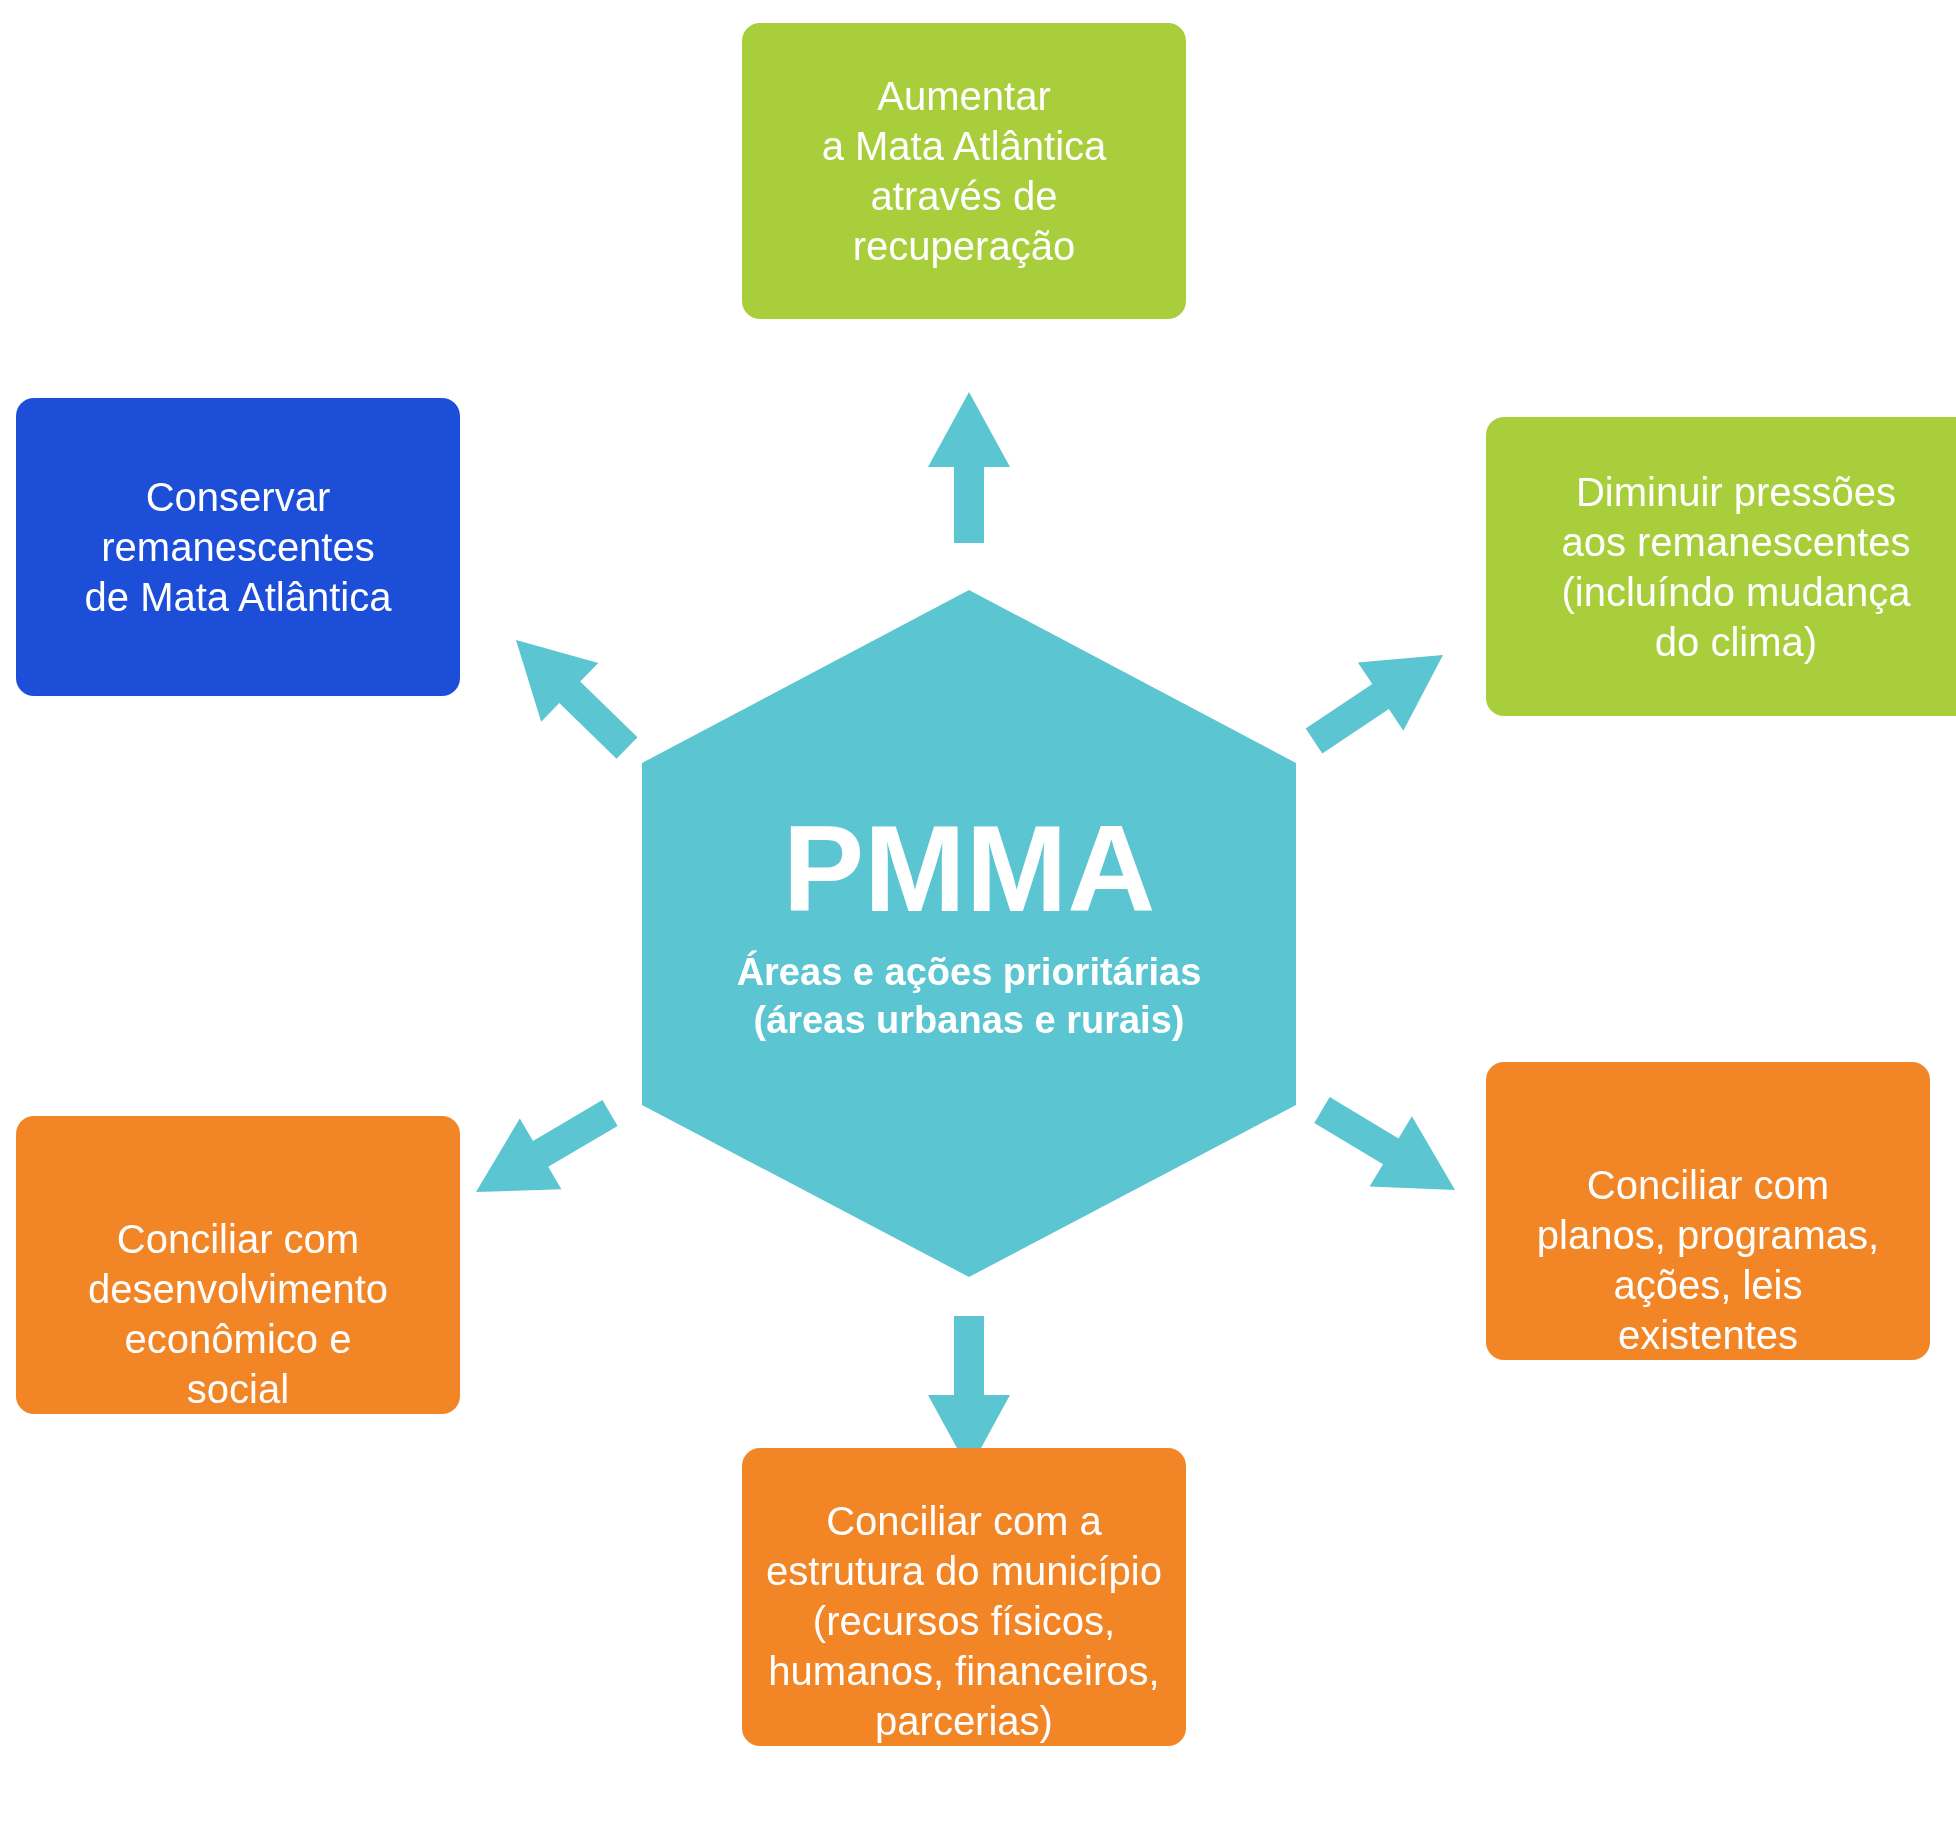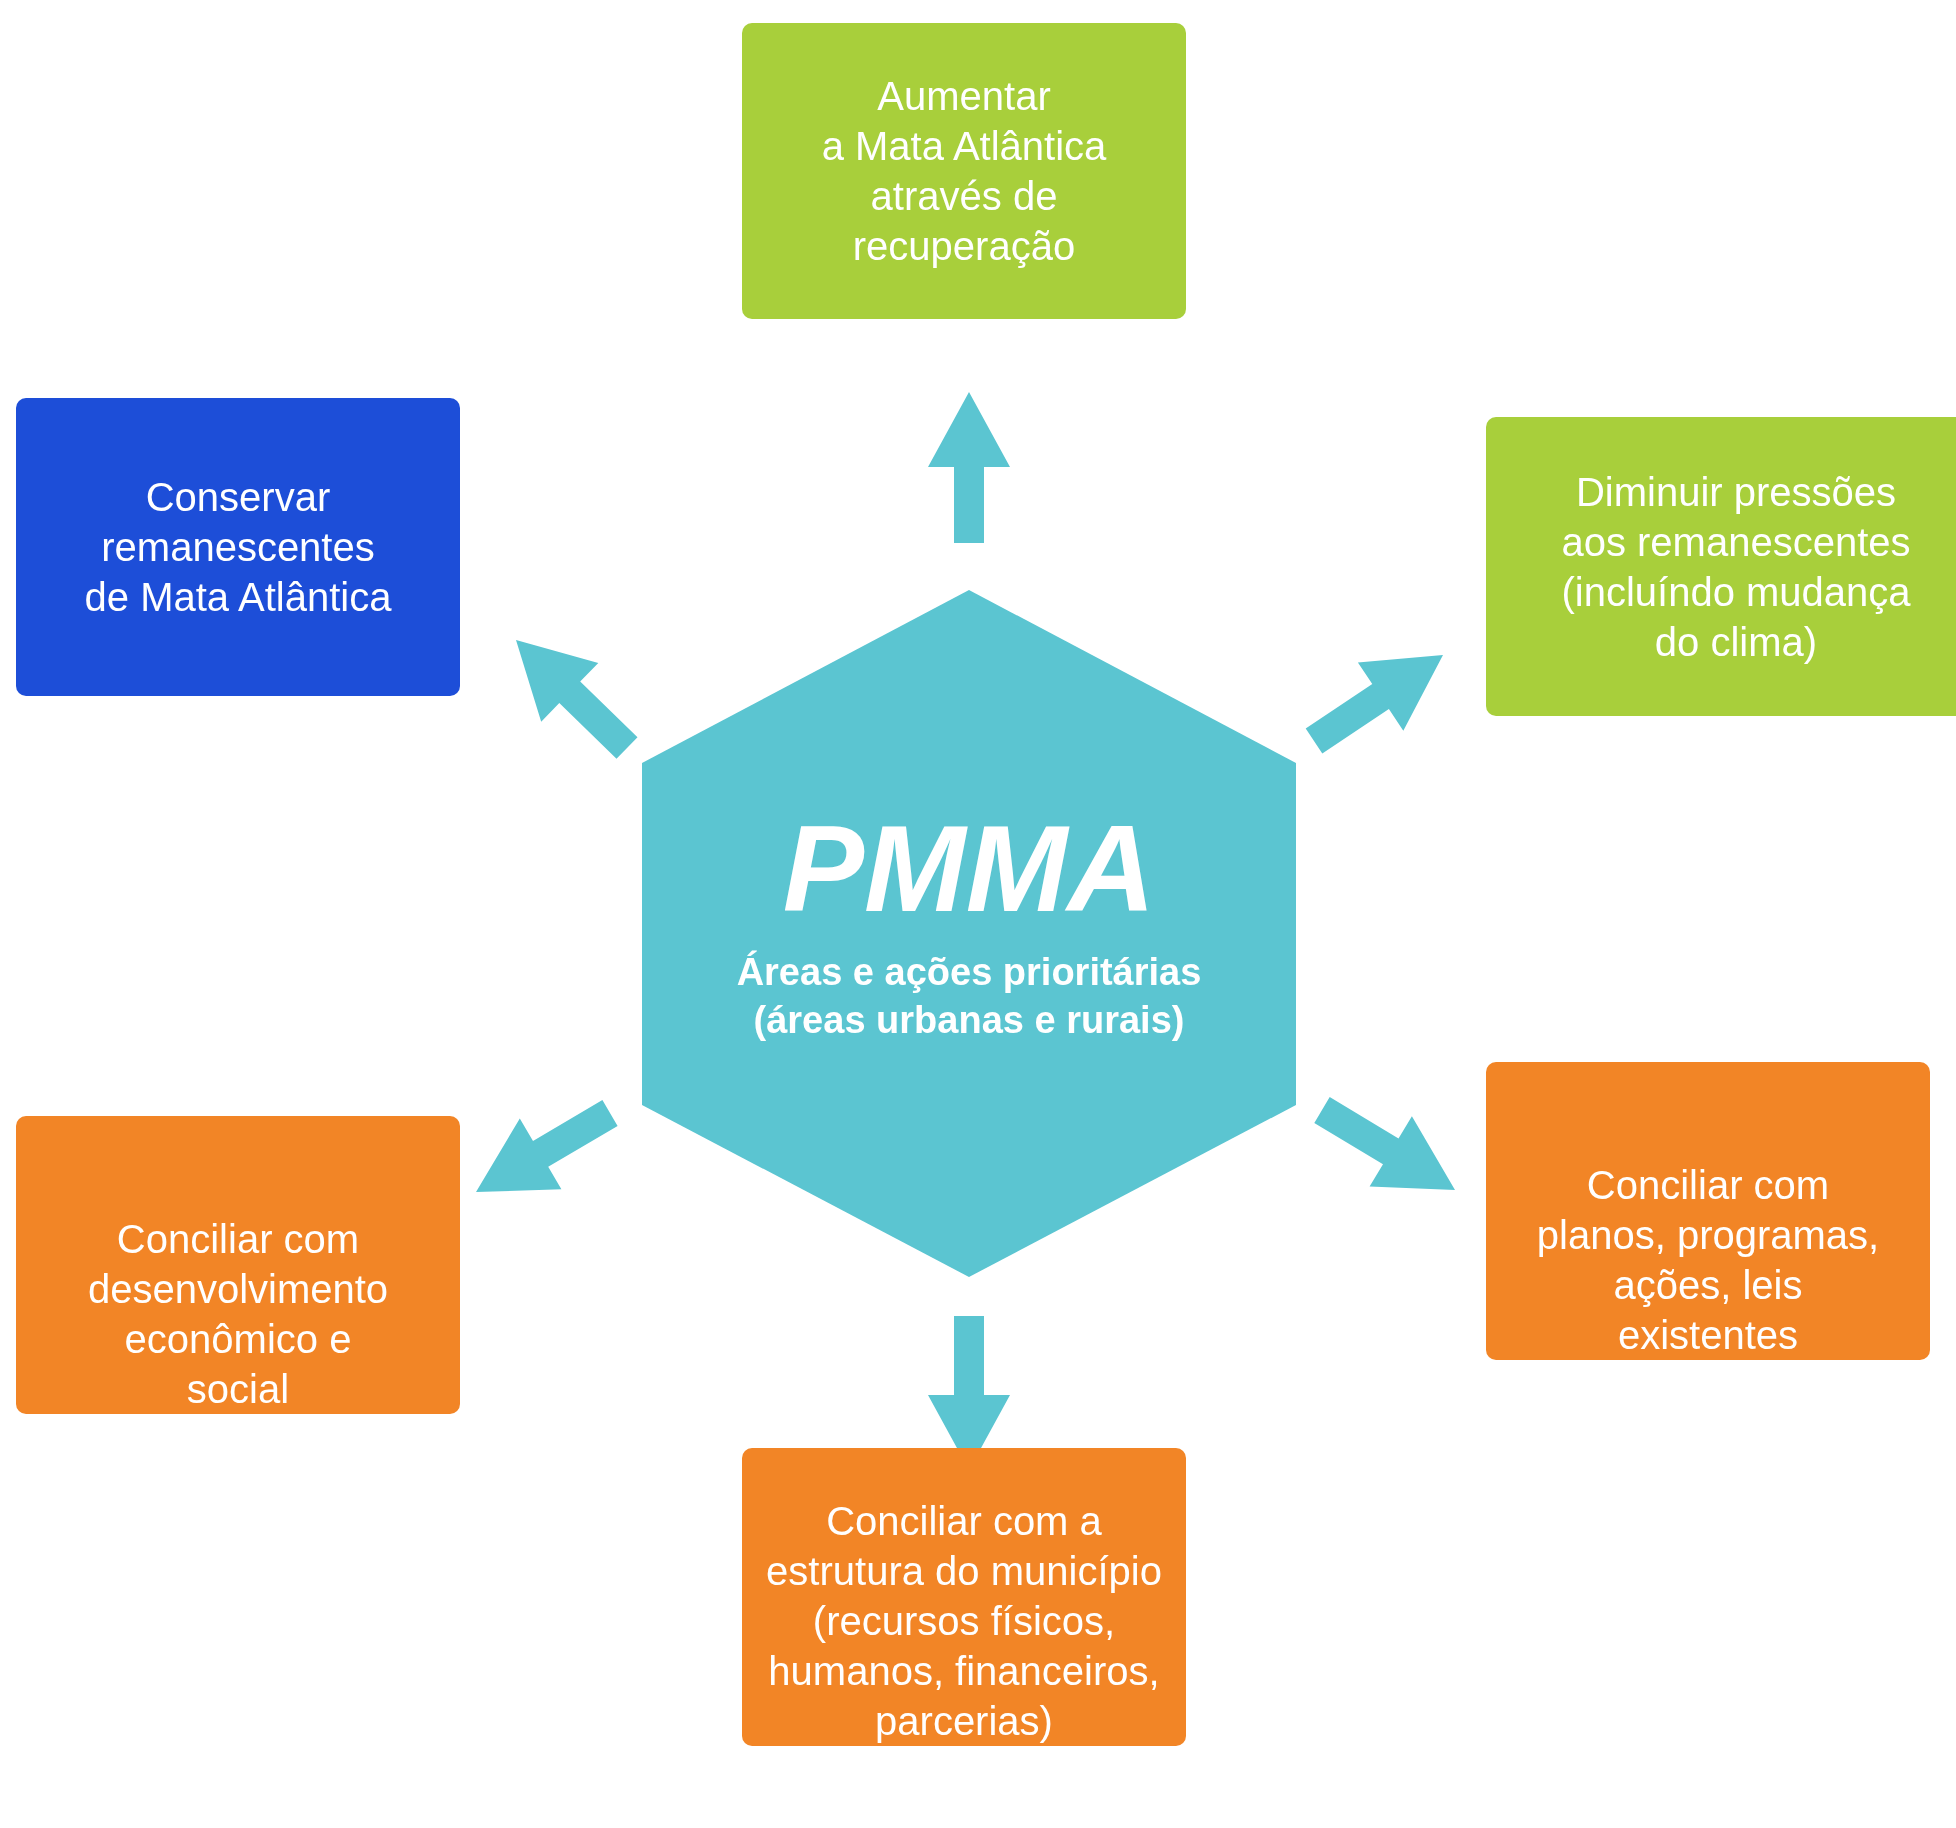--- a/index.html
+++ b/index.html
@@ -1,34 +1,34 @@
 <!DOCTYPE html>
 <html><head>
   <meta charset="utf-8">
   <style>
     html, body { margin: 0; padding: 0; background: #ffffff; }
     body { width: 1956px; height: 1828px; position: relative; overflow: hidden;
            font-family: "Liberation Sans", sans-serif; }
-    .box { position: absolute; border-radius: 10px; color: #ffffff;
+    .box { position: absolute; border-radius: 18px; color: #ffffff;
            display: flex; align-items: center; justify-content: center; text-align: center;
            font-size: 40px; line-height: 50px; box-sizing: border-box; padding: 0 20px; }
     .box .txt { white-space: pre-line; }
     .green { background: #a8cf3b; }
     .orange { background: #f28526; align-items: flex-end; }
     #b-top    { left: 742px;  top: 23px;   width: 444px; height: 296px; }
     #b-tl     { left: 16px;   top: 398px;  width: 444px; height: 298px; }
     #b-tr     { left: 1486px; top: 417px;  width: 500px; height: 299px; }
     #b-bl     { left: 16px;   top: 1116px; width: 444px; height: 298px; }
     #b-br     { left: 1486px; top: 1062px; width: 444px; height: 298px; }
     #b-bottom { left: 742px;  top: 1448px; width: 444px; height: 298px; }
     svg#diagram { position: absolute; left: 0; top: 0; }
     .hex-text { position: absolute; left: 642px; top: 590px; width: 654px; height: 687px;
                 display: flex; flex-direction: column; align-items: center; justify-content: center;
                 color: #ffffff; text-align: center; }
-    .hex-title { font-weight: bold; font-size: 122px; line-height: 130px; margin-top: -20px; font-style: italic; }
+    .hex-title { font-weight: bold; font-size: 122px; line-height: 130px; margin-top: -20px; }
     .hex-sub { font-weight: bold; font-size: 38px; line-height: 48px; white-space: pre-line; }
     .hex-sub.first { margin-top: 14px; }
     .hex-sub.second { margin-top: 18px; }
   </style>
 </head>
 <body>
 
 <svg id="diagram" width="1956" height="1828">
   <polygon points="969,590 1296,763 1296,1105 969,1277 642,1105 642,763" fill="#5bc5d1"></polygon>
 

